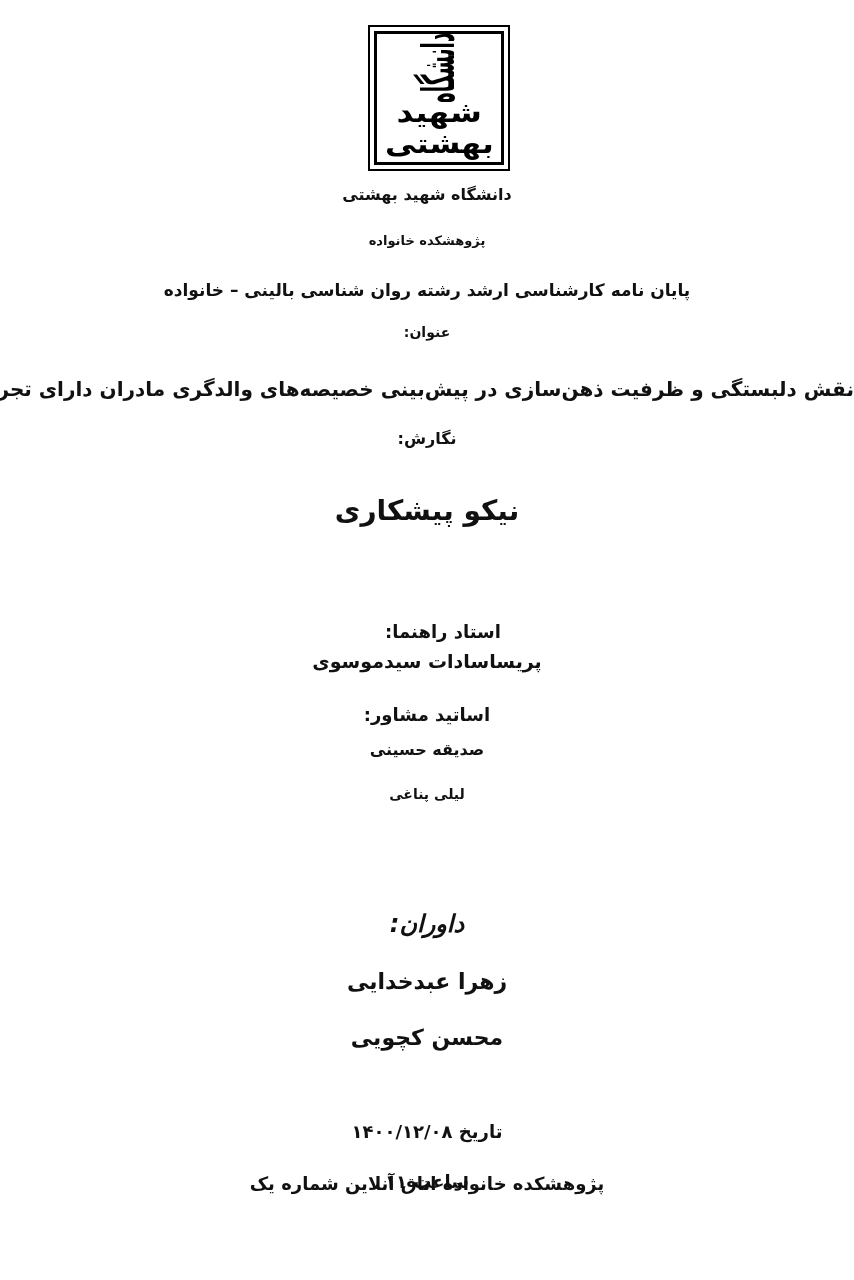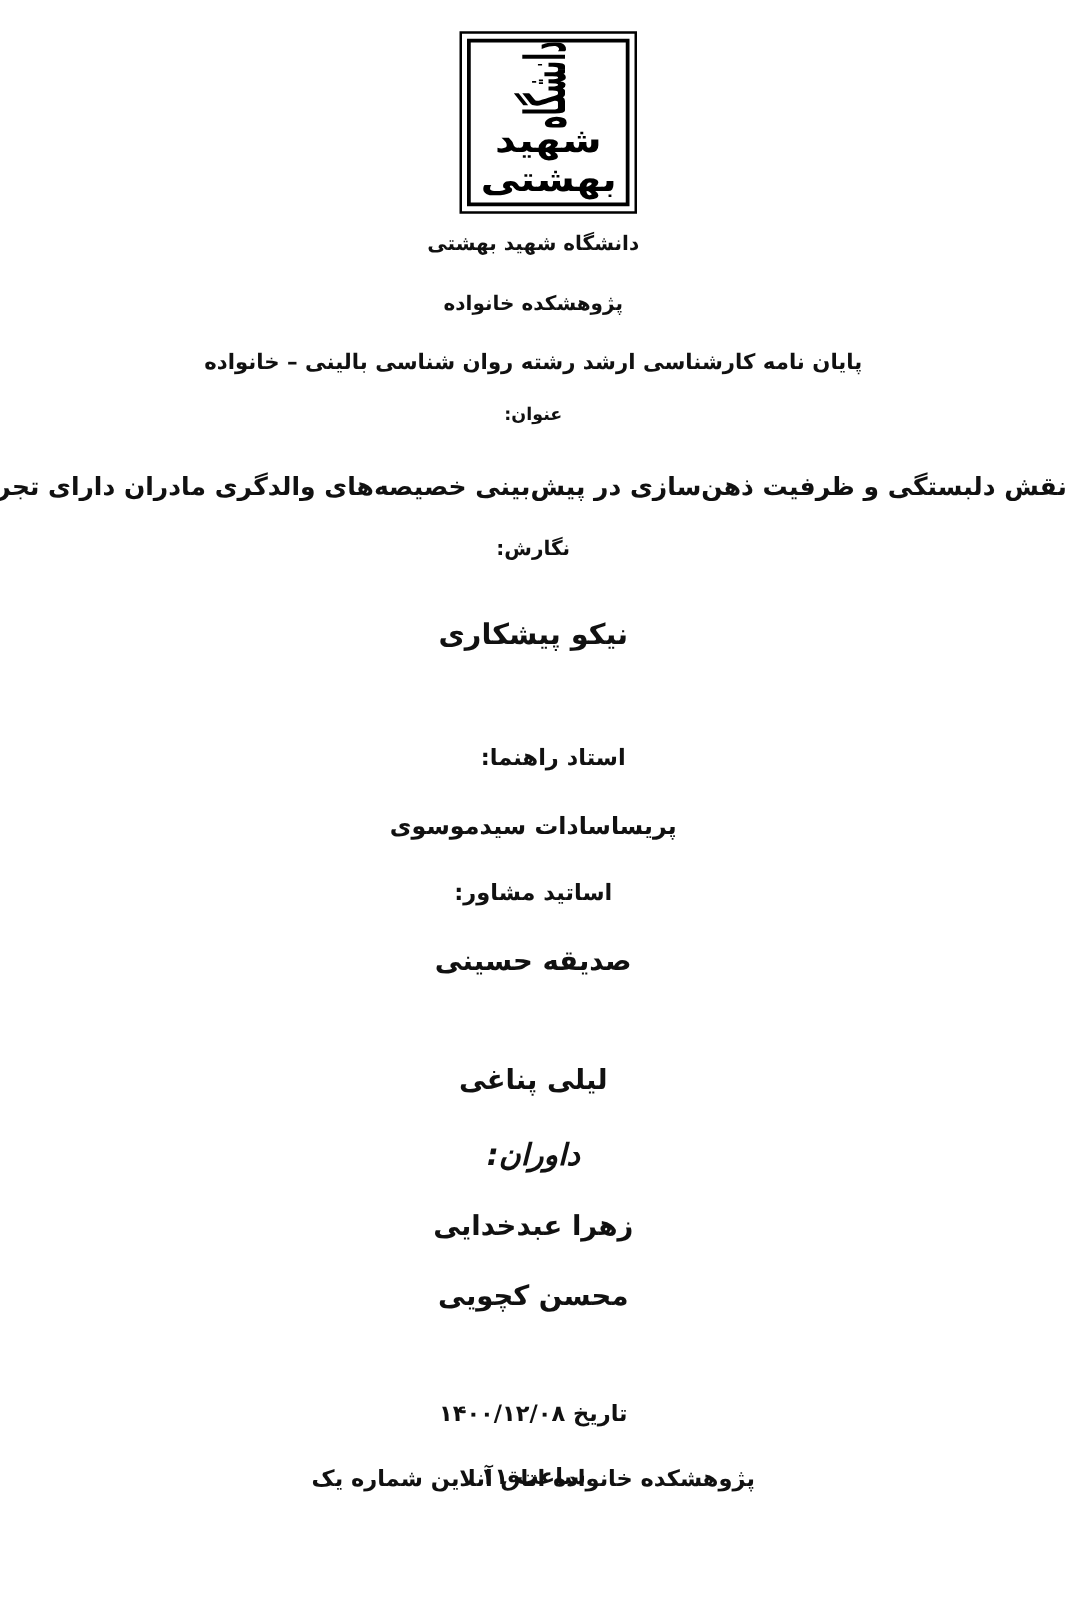--- a/index.html
+++ b/index.html
@@ -68,31 +68,31 @@
   .logo-w1 {
     font-size: 30px;
     transform: rotate(-90deg) scaleX(0.62) scaleY(1.5);
     letter-spacing: -2px;
   }
   .logo-w2 { font-size: 29px; transform: scaleX(1.12) scaleY(0.95); margin-top: -4px; }
   .logo-w3 { font-size: 29px; transform: scaleX(1.08) scaleY(0.95); margin-top: 2px; }
 
   
   .l-university   { top: 186px;  font-size: 16px; }
-  .l-institute    { top: 234px;  font-size: 16px; }
+  .l-institute    { top: 234px;  font-size: 13px; }
   .l-program      { top: 281px;  font-size: 17px; }
   .l-title-label  { top: 324px;  font-size: 14px; }
   .l-thesis-title { top: 378px;  font-size: 20px; }
   .l-author-label { top: 430px;  font-size: 16px; }
-  .l-author-name  { top: 495px;  font-size: 23px; }
-  .l-sup-label    { top: 597px;  font-size: 18px; padding-left: 32px; }
+  .l-author-name  { top: 495px;  font-size: 28px; }
+  .l-sup-label    { top: 622px;  font-size: 18px; padding-left: 32px; }
   .l-sup-name     { top: 651px;  font-size: 19px; }
   .l-adv-label    { top: 705px;  font-size: 18px; }
-  .l-adv-1        { top: 757px;  font-size: 22px; }
-  .l-adv-2        { top: 852px;  font-size: 22px; }
+  .l-adv-1        { top: 741px;  font-size: 16px; }
+  .l-adv-2        { top: 786px;  font-size: 14px; }
   .l-judges-label { top: 911px;  font-size: 24px; font-style: italic; }
   .l-judge-1      { top: 969px;  font-size: 22px; }
   .l-judge-2      { top: 1025px; font-size: 22px; }
   .l-date         { top: 1122px; font-size: 18px; }
   .l-time         { top: 1172px; font-size: 18px; }
   .l-location     { top: 1174px; font-size: 18px; }
 </style>
 </head>
 <body>
 

